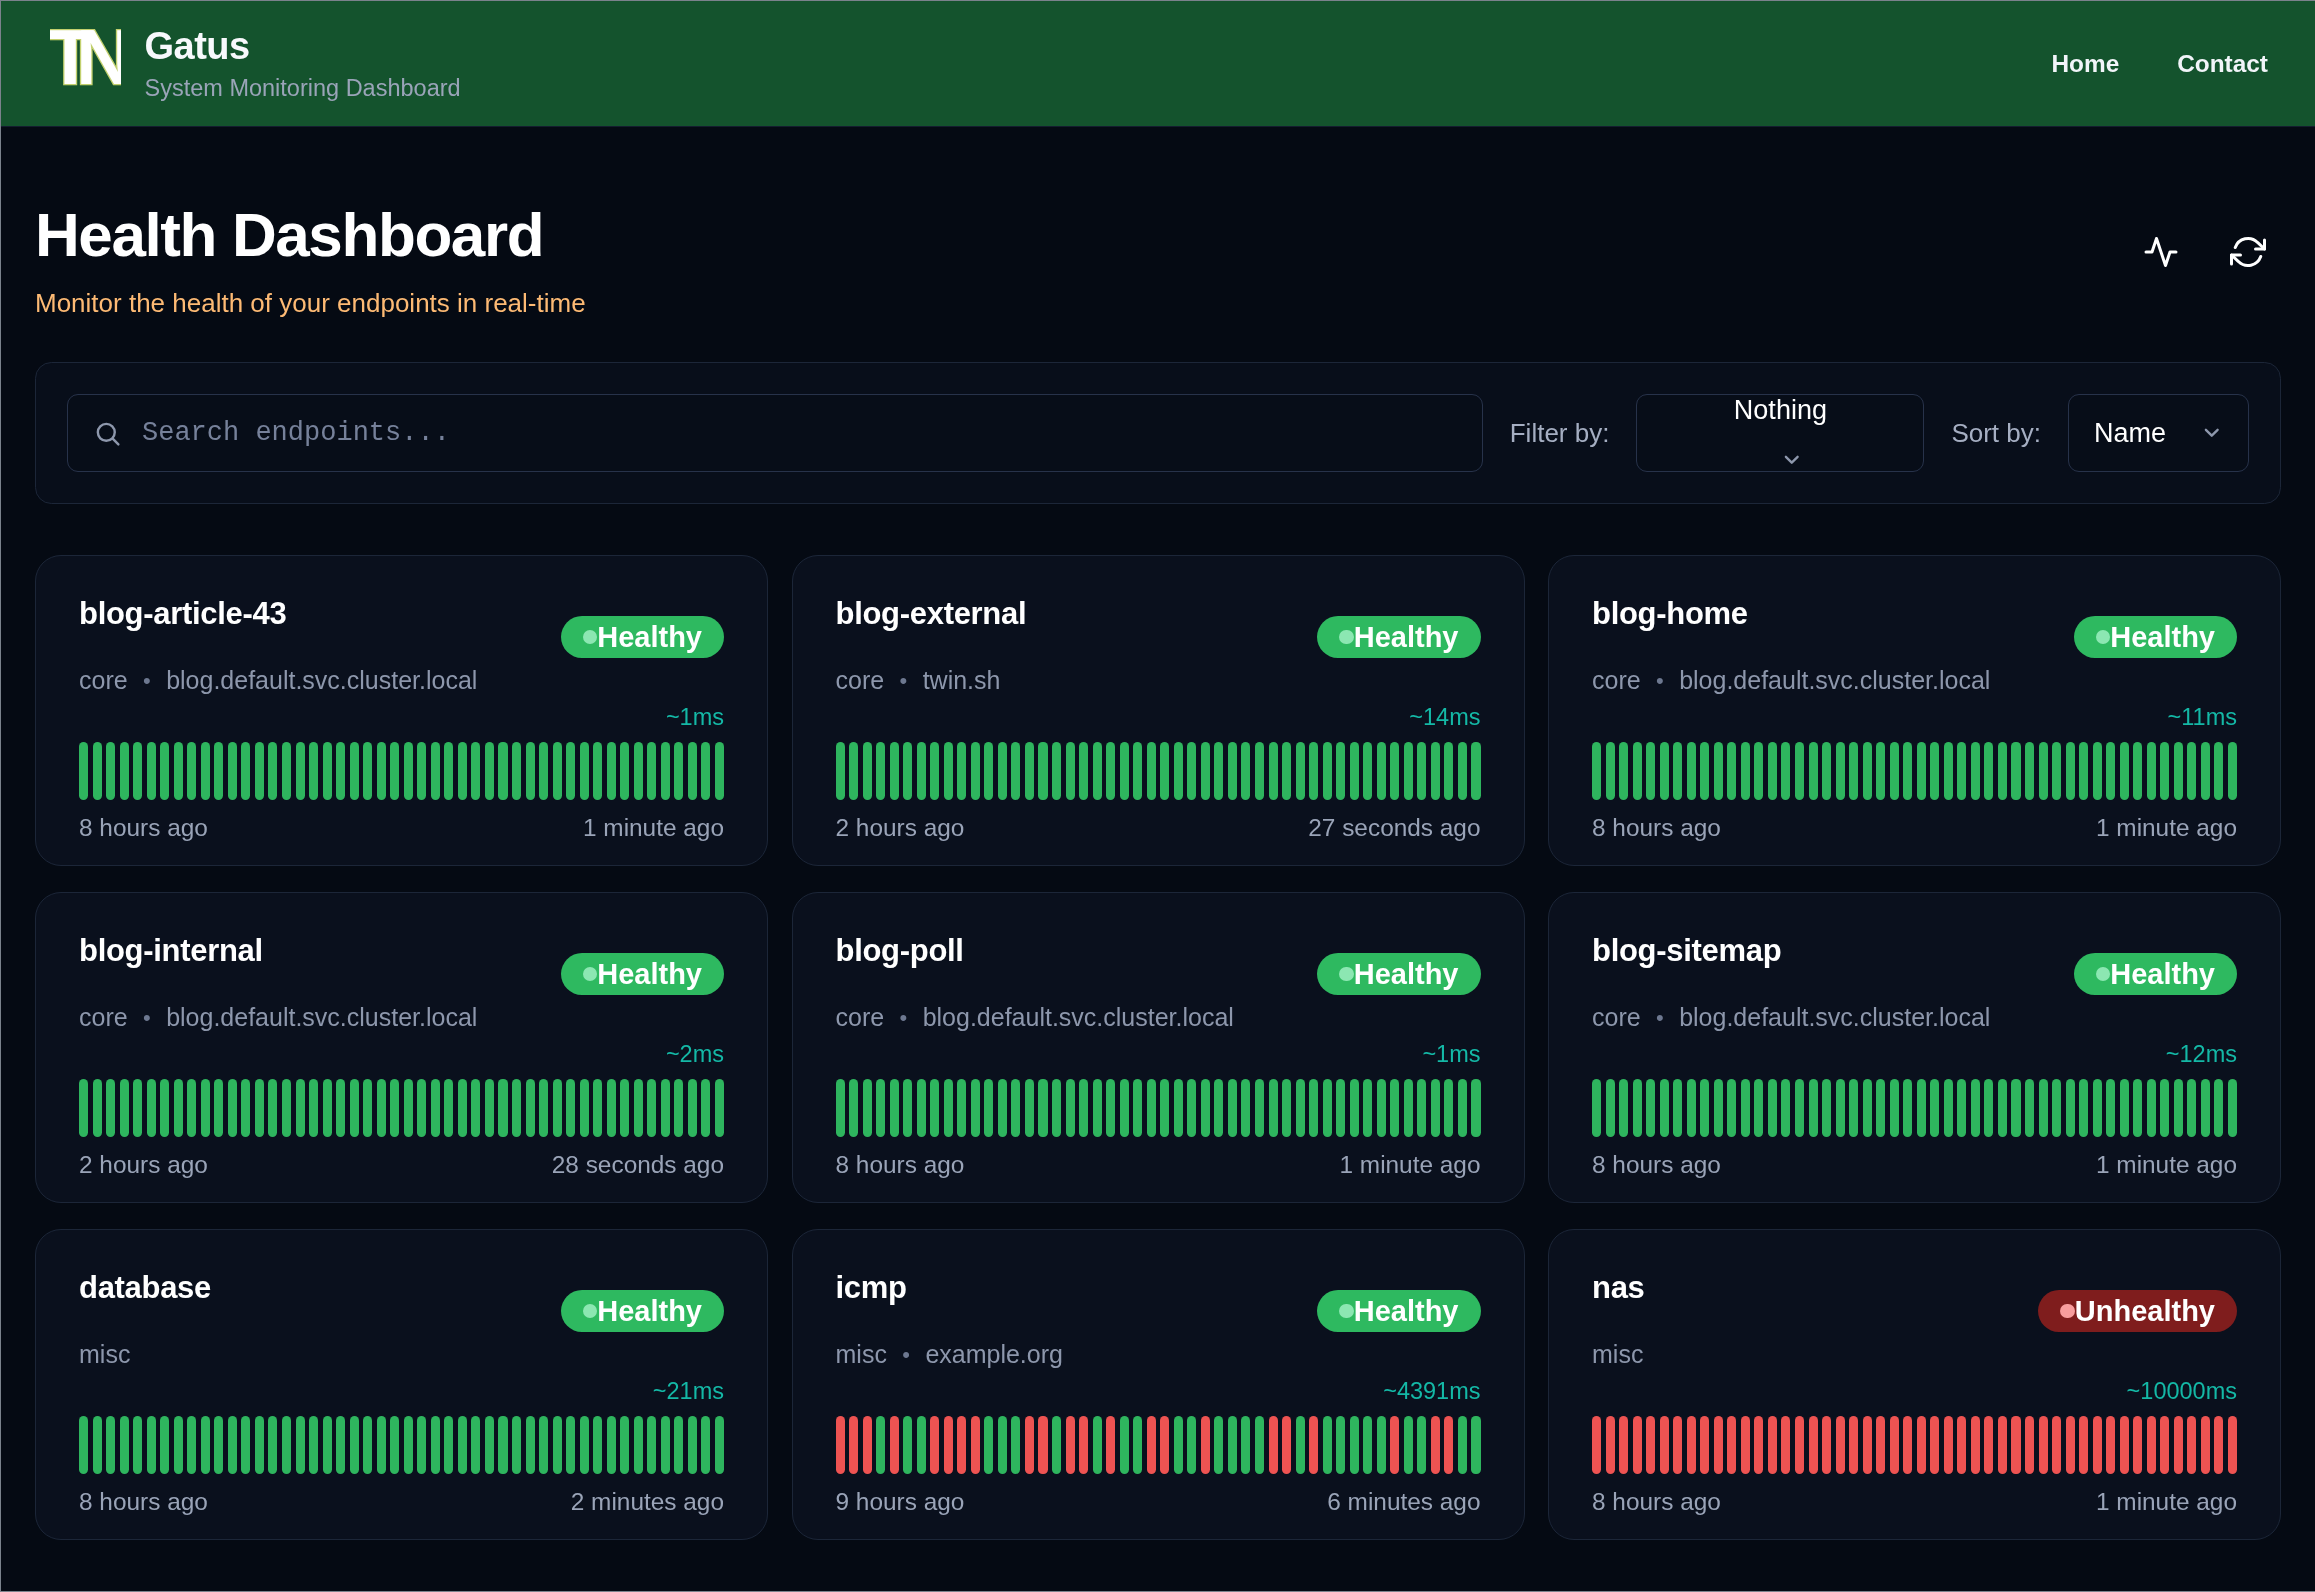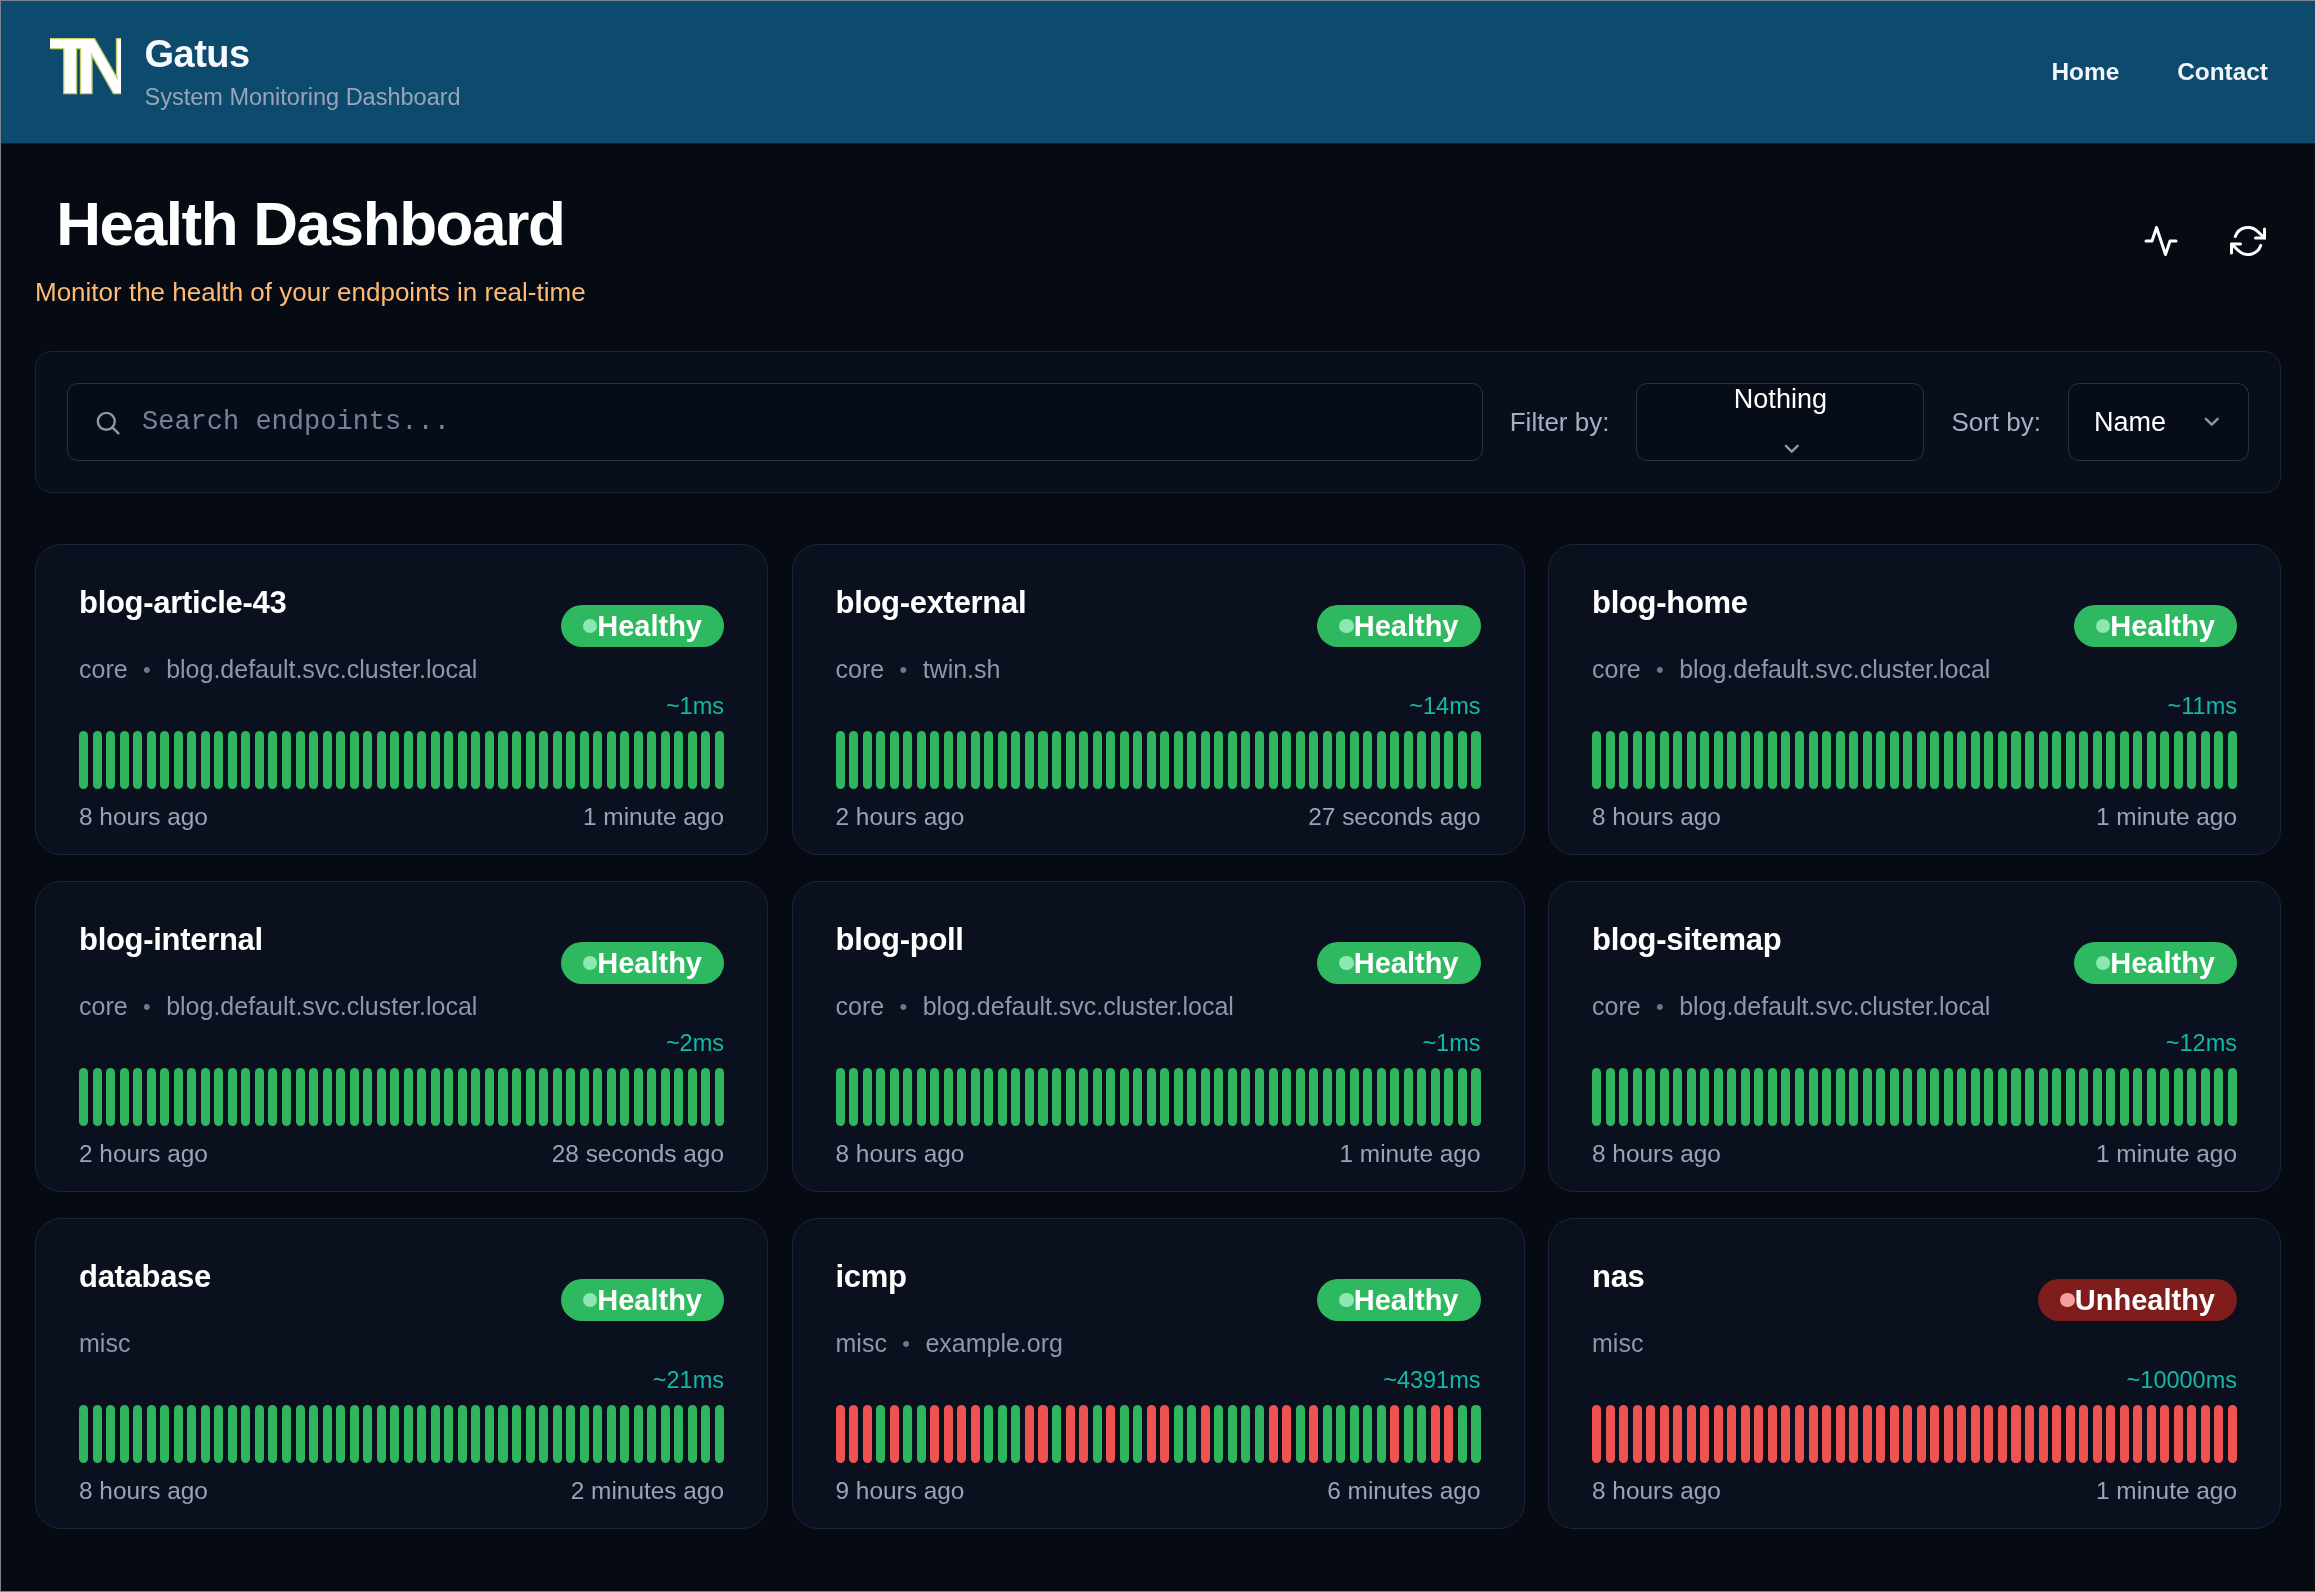--- a/index.html
+++ b/index.html
@@ -11,35 +11,35 @@
     overflow:hidden;
   }
   .screen {
     width:2316px; height:1592px;
     border:1.8px solid #7b828c;
     background:#050a13;
     overflow:hidden;
   }
   
   header {
-    height:143px;
+    height:126px;
     display:flex; align-items:center;
     padding:0 47px 0 49px;
     border-bottom:0.9px solid #141d2f;
-    background:#0c4a6e;
+    background:#14532d;
   }
   .logo { width:71px; height:92px; display:flex; align-items:center; }
   .brand { margin-left:23.5px; }
   .brand-title { font-size:38px; font-weight:700; color:#f7f9fc; letter-spacing:-0.5px; }
   .brand-sub { font-size:23.5px; color:#9aa4b8; margin-top:7.2px; }
   nav { margin-left:auto; display:flex; gap:58px; }
   nav a { font-size:24.4px; font-weight:600; color:#f2f5f9; text-decoration:none; cursor:pointer; }
   
   main { padding:0 34px; }
-  .page-head { display:flex; align-items:flex-start; justify-content:space-between; margin-top:44px;text-align:center; }
+  .page-head { display:flex; align-items:flex-start; justify-content:space-between; margin-top:72px; }
   h1 { font-size:62px; font-weight:800; letter-spacing:-1.4px; color:#ffffff; }
   .page-sub { font-size:26px; color:#fdba74; margin-top:18px; }
   .head-actions { display:flex; gap:47px; margin-top:33px; margin-right:12.7px; }
   .icon-btn { background:none; border:none; cursor:pointer; width:40px; height:40px; display:flex; align-items:center; justify-content:center; }
   .icon-btn svg { width:36px; height:36px; stroke:#ffffff; fill:none; stroke-width:2; stroke-linecap:round; stroke-linejoin:round; }
   
   .toolbar {
     margin-top:43px;
     border:0.9px solid #1c2638;
     background:#080e1a;

